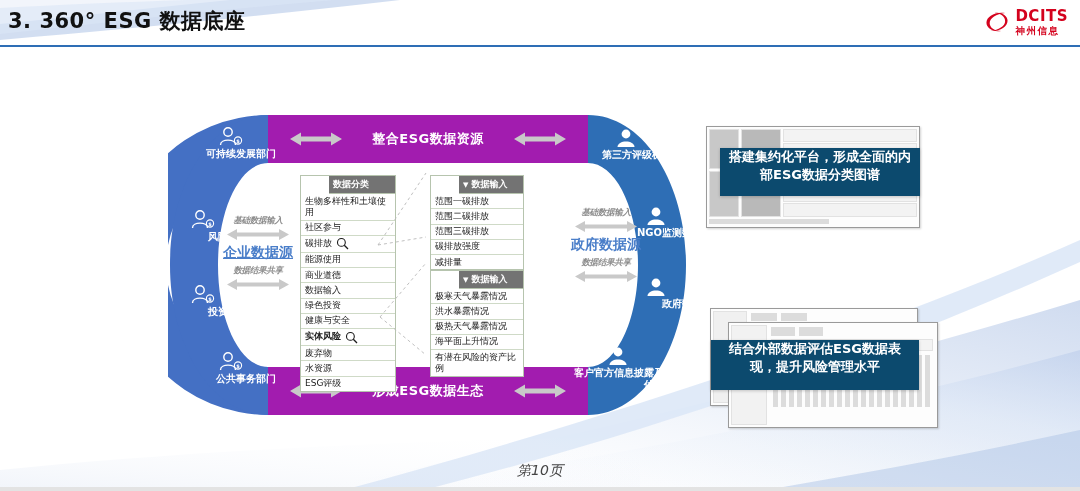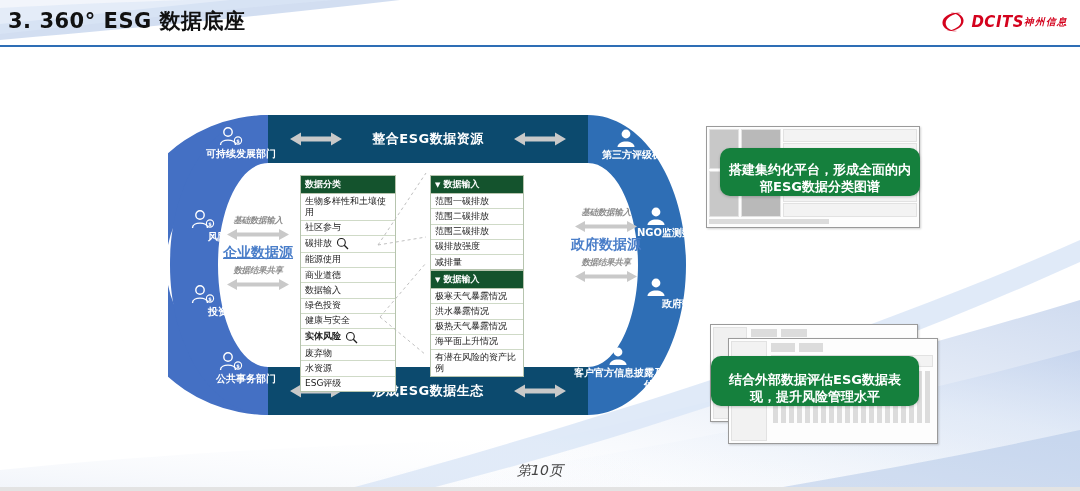--- a/index.html
+++ b/index.html
@@ -19,34 +19,34 @@
   .title{
     position:absolute;left:8px;top:7px;
     font-size:21px;font-weight:bold;color:#111;letter-spacing:.5px;
     white-space:nowrap;
   }
   .logo{
     position:absolute;right:12px;top:6px;height:32px;
     display:flex;align-items:center;gap:5px;
   }
   .logo-mark{width:26px;height:26px;}
-  .logo-txt{display:flex;flex-direction:row;line-height:1;font-style:italic;}
+  .logo-txt{display:flex;flex-direction:column;line-height:1;}
   .logo-txt .l1{font-size:15px;font-weight:bold;color:#d4021d;letter-spacing:.5px;}
   .logo-txt .l2{font-size:9.5px;font-weight:bold;color:#d4021d;letter-spacing:1.5px;margin-top:2px;}
   .hdr-rule{
     position:absolute;left:0;top:45px;width:1080px;height:2px;background:#2e6eb5;z-index:7;
   }
   
   .bg-deco{position:absolute;left:0;top:0;width:1080px;height:491px;z-index:0;}
   
   .diagram{position:absolute;left:168px;top:115px;width:520px;height:300px;z-index:3;}
   .ring-svg{position:absolute;left:0;top:0;}
   .band{
     position:absolute;left:100px;width:320px;height:48px;
-    background:#0c4a6e;display:flex;align-items:center;justify-content:center;
+    background:#a21caf;display:flex;align-items:center;justify-content:center;
   }
   .band.top{top:0;}
   .band.bottom{top:252px;}
   .band-label{color:#fff;font-size:13px;font-weight:bold;letter-spacing:.5px;}
   .arrow-d{position:absolute;top:50%;transform:translateY(-50%);}
   .arrow-d.l{left:22px;}
   .arrow-d.r{right:22px;}
   
   .ptag{
     position:absolute;width:92px;text-align:right;color:#fff;
@@ -58,45 +58,45 @@
   .hub .cap{
     font-size:8.5px;color:#8d8d8d;font-style:italic;font-weight:bold;
     letter-spacing:-.3px;white-space:nowrap;
   }
   .hub .big{font-size:14px;font-weight:bold;color:#4a7ec9;margin:3px 0;}
   .hub .big.ul{text-decoration:underline;}
   .gry-arrow{display:block;margin:1px auto;}
   
   .tbl{position:absolute;background:#fff;border:1px solid #b6c4ae;box-sizing:border-box;}
   .tbl .th{
-    background:#14532d;color:#fff;font-size:9px;font-weight:bold;
+    background:#737373;color:#fff;font-size:9px;font-weight:bold;
     padding:2px 4px;display:flex;align-items:center;gap:3px;
     border-bottom:1px solid #b6c4ae;
+    margin-left:28px;
   }
   .tbl .td{
     font-size:9px;color:#1b1b1b;padding:1.5px 4px;
     border-bottom:1px solid #cfdac7;display:flex;align-items:center;gap:4px;
     line-height:1.25;
   }
   .tbl .td:last-child{border-bottom:none;}
   .tbl .td.bold{font-weight:bold;}
   .mag{flex:0 0 auto;}
   .caret{font-size:7px;}
   
   .conn{position:absolute;left:0;top:0;z-index:2;}
   
   .shot{position:absolute;z-index:4;}
   .shot-img{
     position:absolute;border:1px solid #9a9a9a;background:#fdfdfd;overflow:hidden;
     box-shadow:1px 1px 2px rgba(0,0,0,.18);
   }
   .cbanner{
-    position:absolute;background:#15803d;display:flex;align-items:flex-end;justify-content:center;
+    position:absolute;background:#0c4a6e;display:flex;align-items:flex-start;justify-content:center;
     box-shadow:0 1px 3px rgba(0,0,0,.2);
-    border-radius:10px;
   }
   .cbanner span{
     color:#fff;font-size:13px;font-weight:bold;line-height:1.35;text-align:center;
     padding:0 6px;
   }
   
   .footer{
     position:absolute;left:0;top:462px;width:1080px;text-align:center;
     font-size:14px;font-style:italic;color:#444;z-index:5;
   }
@@ -398,21 +398,21 @@
     <div class="fakecell" style="left:76px;top:44px;width:134px;height:15px;"></div>
     <div class="fakecell" style="left:76px;top:60px;width:134px;height:15px;"></div>
     <div class="fakecell" style="left:76px;top:76px;width:134px;height:14px;"></div>
     <div class="fakebar" style="left:2px;top:92px;width:120px;height:5px;"></div>
   </div>
   <div class="cbanner" style="left:14px;top:22px;width:200px;height:48px;">
     <span>搭建集约化平台，形成全面的内部ESG数据分类图谱</span>
   </div>
 </div>
 
-<div class="shot" style="left:710px;top:324px;width:226px;height:118px;">
+<div class="shot" style="left:710px;top:308px;width:226px;height:118px;">
   <div class="shot-img" style="left:0;top:0;width:206px;height:96px;">
     <div class="fakecell" style="left:2px;top:2px;width:34px;height:92px;background:#f0f0f0;"></div>
     <div class="fakebar" style="left:40px;top:4px;width:26px;height:8px;"></div>
     <div class="fakebar" style="left:70px;top:4px;width:26px;height:8px;"></div>
     <div class="fakecell" style="left:40px;top:16px;width:162px;height:14px;"></div>
     <div class="fakecell" style="left:40px;top:32px;width:162px;height:60px;"></div>
   </div>
   <div class="shot-img" style="left:18px;top:14px;width:208px;height:104px;">
     <div class="fakecell" style="left:2px;top:2px;width:36px;height:100px;background:#f2f2f2;"></div>
     <div class="fakebar" style="left:42px;top:4px;width:24px;height:9px;"></div>

